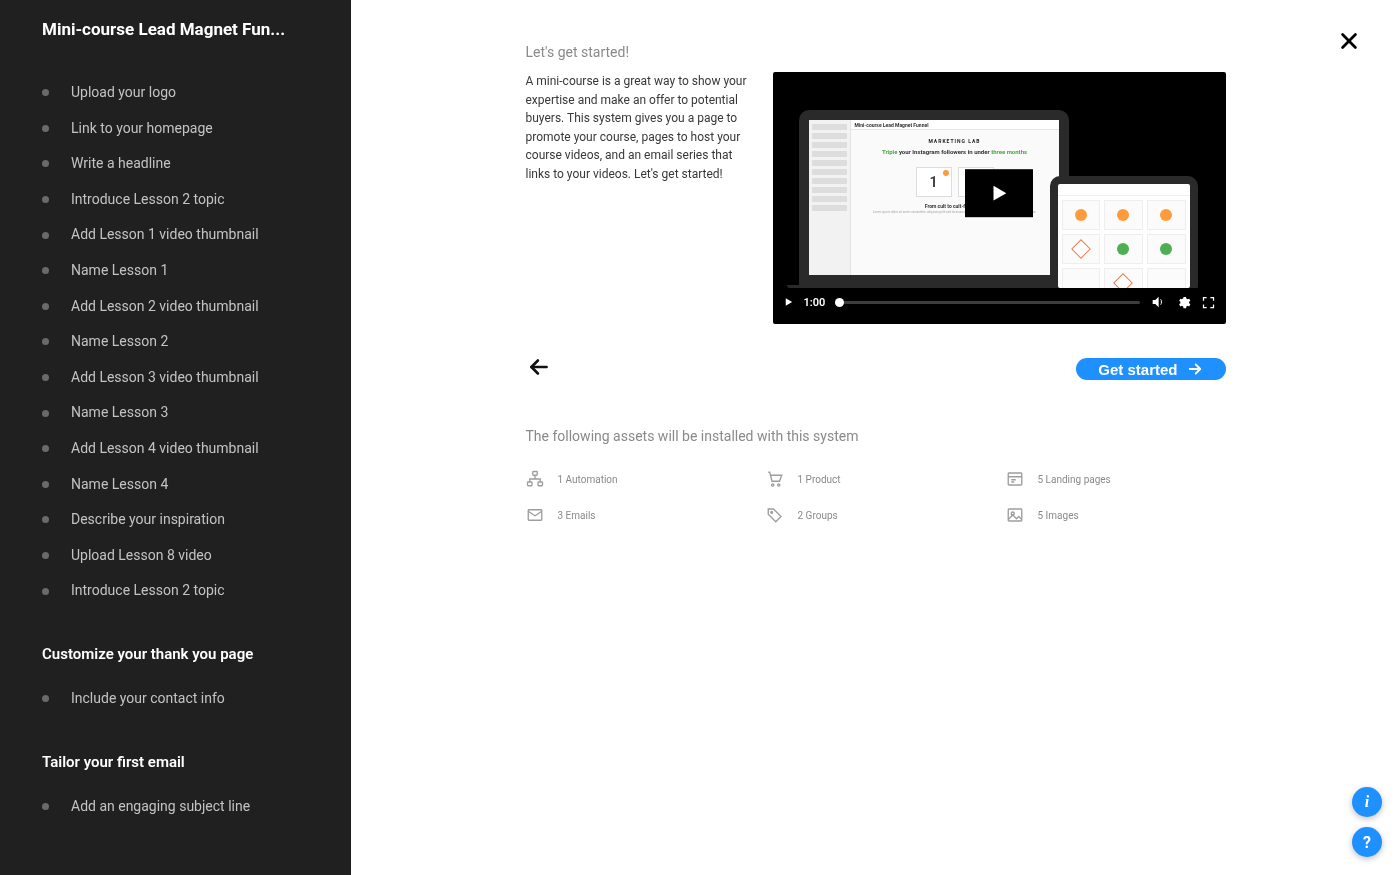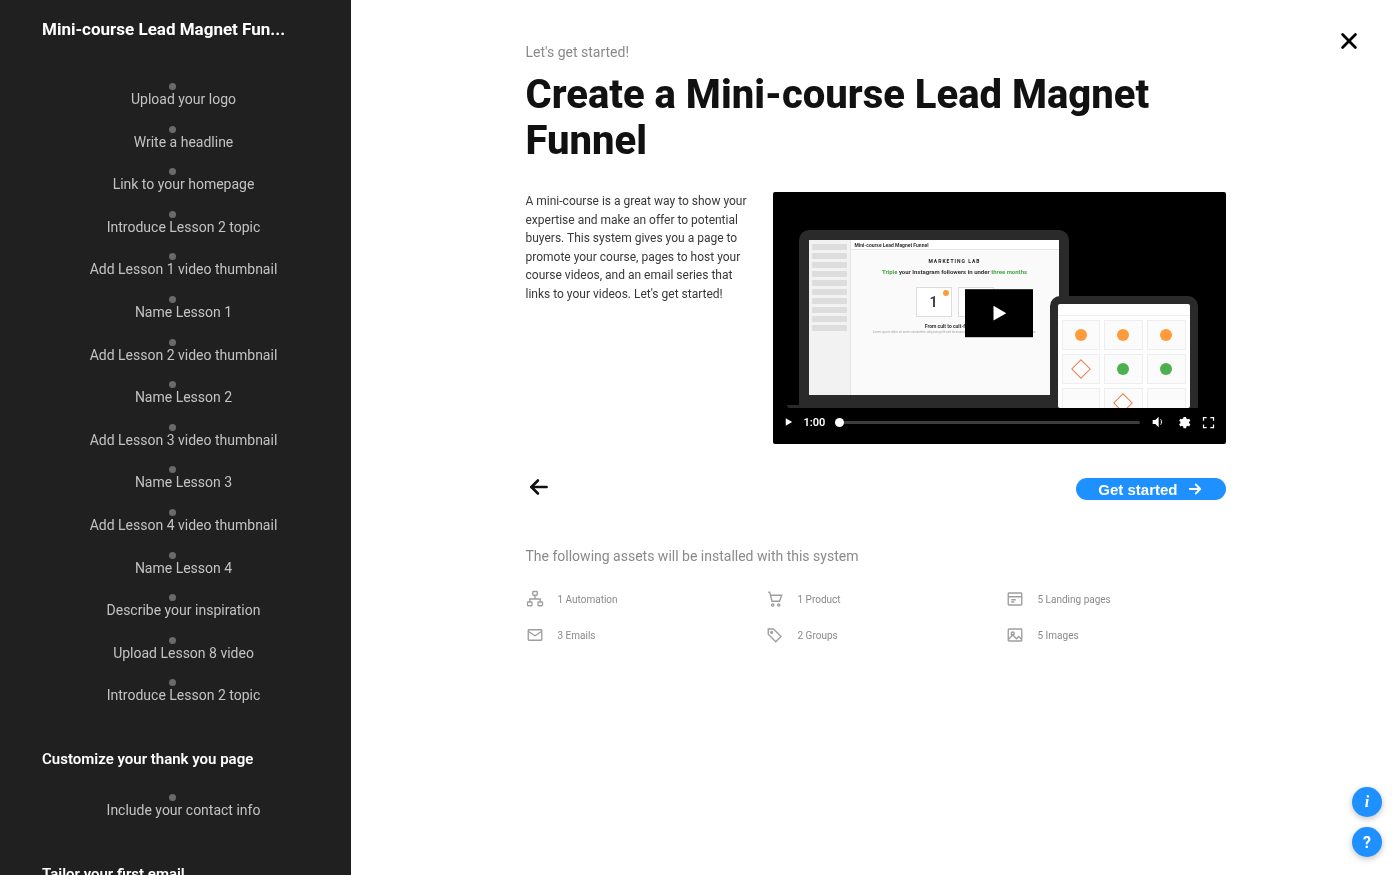--- a/index.html
+++ b/index.html
@@ -31,21 +31,20 @@
     margin-top: 36px;
     margin-bottom: 18px;
   }
   .section-heading:first-of-type { margin-top: 0; }
   .task-list { list-style: none; }
   .task-item {
     display: flex;
     align-items: center;
     padding: 8px 0;
     cursor: pointer;
-    flex-direction: column;
   }
   .task-bullet {
     width: 7px; height: 7px;
     border-radius: 50%;
     background: #6a6a6a;
     margin-right: 22px;
     flex-shrink: 0;
   }
   .task-label {
     font-size: 14px;
@@ -275,25 +274,25 @@
 <aside class="sidebar">
   <div class="sidebar-title">Mini-course Lead Magnet Fun...</div>
 
   <ul class="task-list">
     <li class="task-item">
         <span class="task-bullet"></span>
         <span class="task-label">Upload your logo</span>
       </li>
     <li class="task-item">
         <span class="task-bullet"></span>
+        <span class="task-label">Link to your homepage</span>
+      </li>
+    <li class="task-item">
+        <span class="task-bullet"></span>
         <span class="task-label">Write a headline</span>
-      </li>
-    <li class="task-item">
-        <span class="task-bullet"></span>
-        <span class="task-label">Link to your homepage</span>
       </li>
     <li class="task-item">
         <span class="task-bullet"></span>
         <span class="task-label">Introduce Lesson 2 topic</span>
       </li>
     <li class="task-item">
         <span class="task-bullet"></span>
         <span class="task-label">Add Lesson 1 video thumbnail</span>
       </li>
     <li class="task-item">
@@ -358,21 +357,20 @@
 
 <main class="main">
   <div class="close-btn">
     <svg width="22" height="22" viewBox="0 0 24 24">
         <path d="M5 5 L19 19 M19 5 L5 19" stroke="currentColor" stroke-width="3" stroke-linecap="round"></path>
       </svg>
   </div>
 
   <div class="content">
     <div class="eyebrow">Let's get started!</div>
-    <h1 class="main-title">Create a Mini-course Lead Magnet Funnel</h1>
 
     <div class="intro-row">
       <div class="intro-text">A mini-course is a great way to show your expertise and make an offer to potential buyers. This system gives you a page to promote your course, pages to host your course videos, and an email series that links to your videos. Let's get started!</div>
 
       <div class="video-preview">
         <div class="video-scene">
 
           <div class="laptop">
             <div class="laptop-screen">
               <div class="screen-app">

